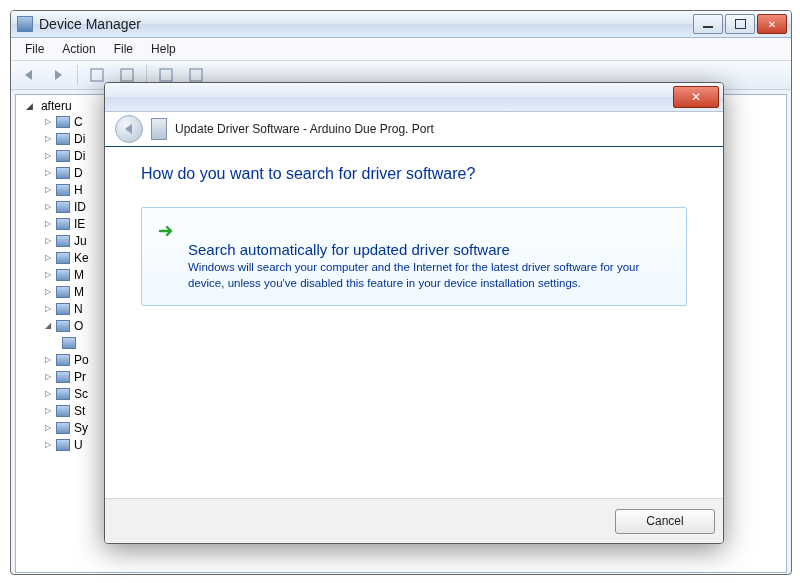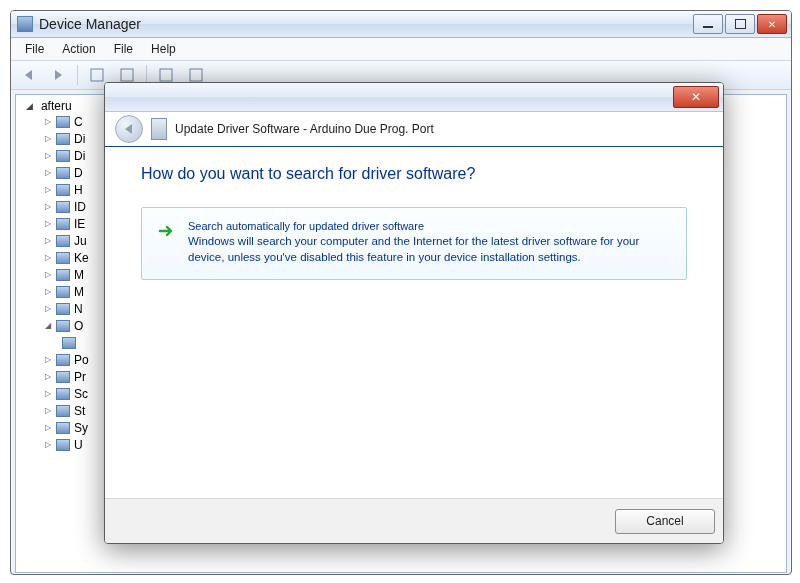--- a/index.html
+++ b/index.html
@@ -221,23 +221,24 @@
     background: linear-gradient(to bottom,#fbfeff,#f1f9ff);
   }
   .option-arrow {
     flex-shrink:0;
     width:18px; height:18px;
     margin-top:2px;
     display:flex; align-items:center; justify-content:center;
   }
   .option-arrow svg { display:block; }
   .option-text .opt-title {
-    font-size:11px;
+    font-size:15px;
     color:#003399;
     margin-bottom:2px;
+    margin-top:21px;
   }
   .option-text .opt-desc {
     font-size:11.5px;
     color:#003399;
     line-height:1.35;
     max-width:470px;
   }
   .option-card:not(.highlight) .opt-title,
   .option-card:not(.highlight) .opt-desc {
     color:#0a3da8;

